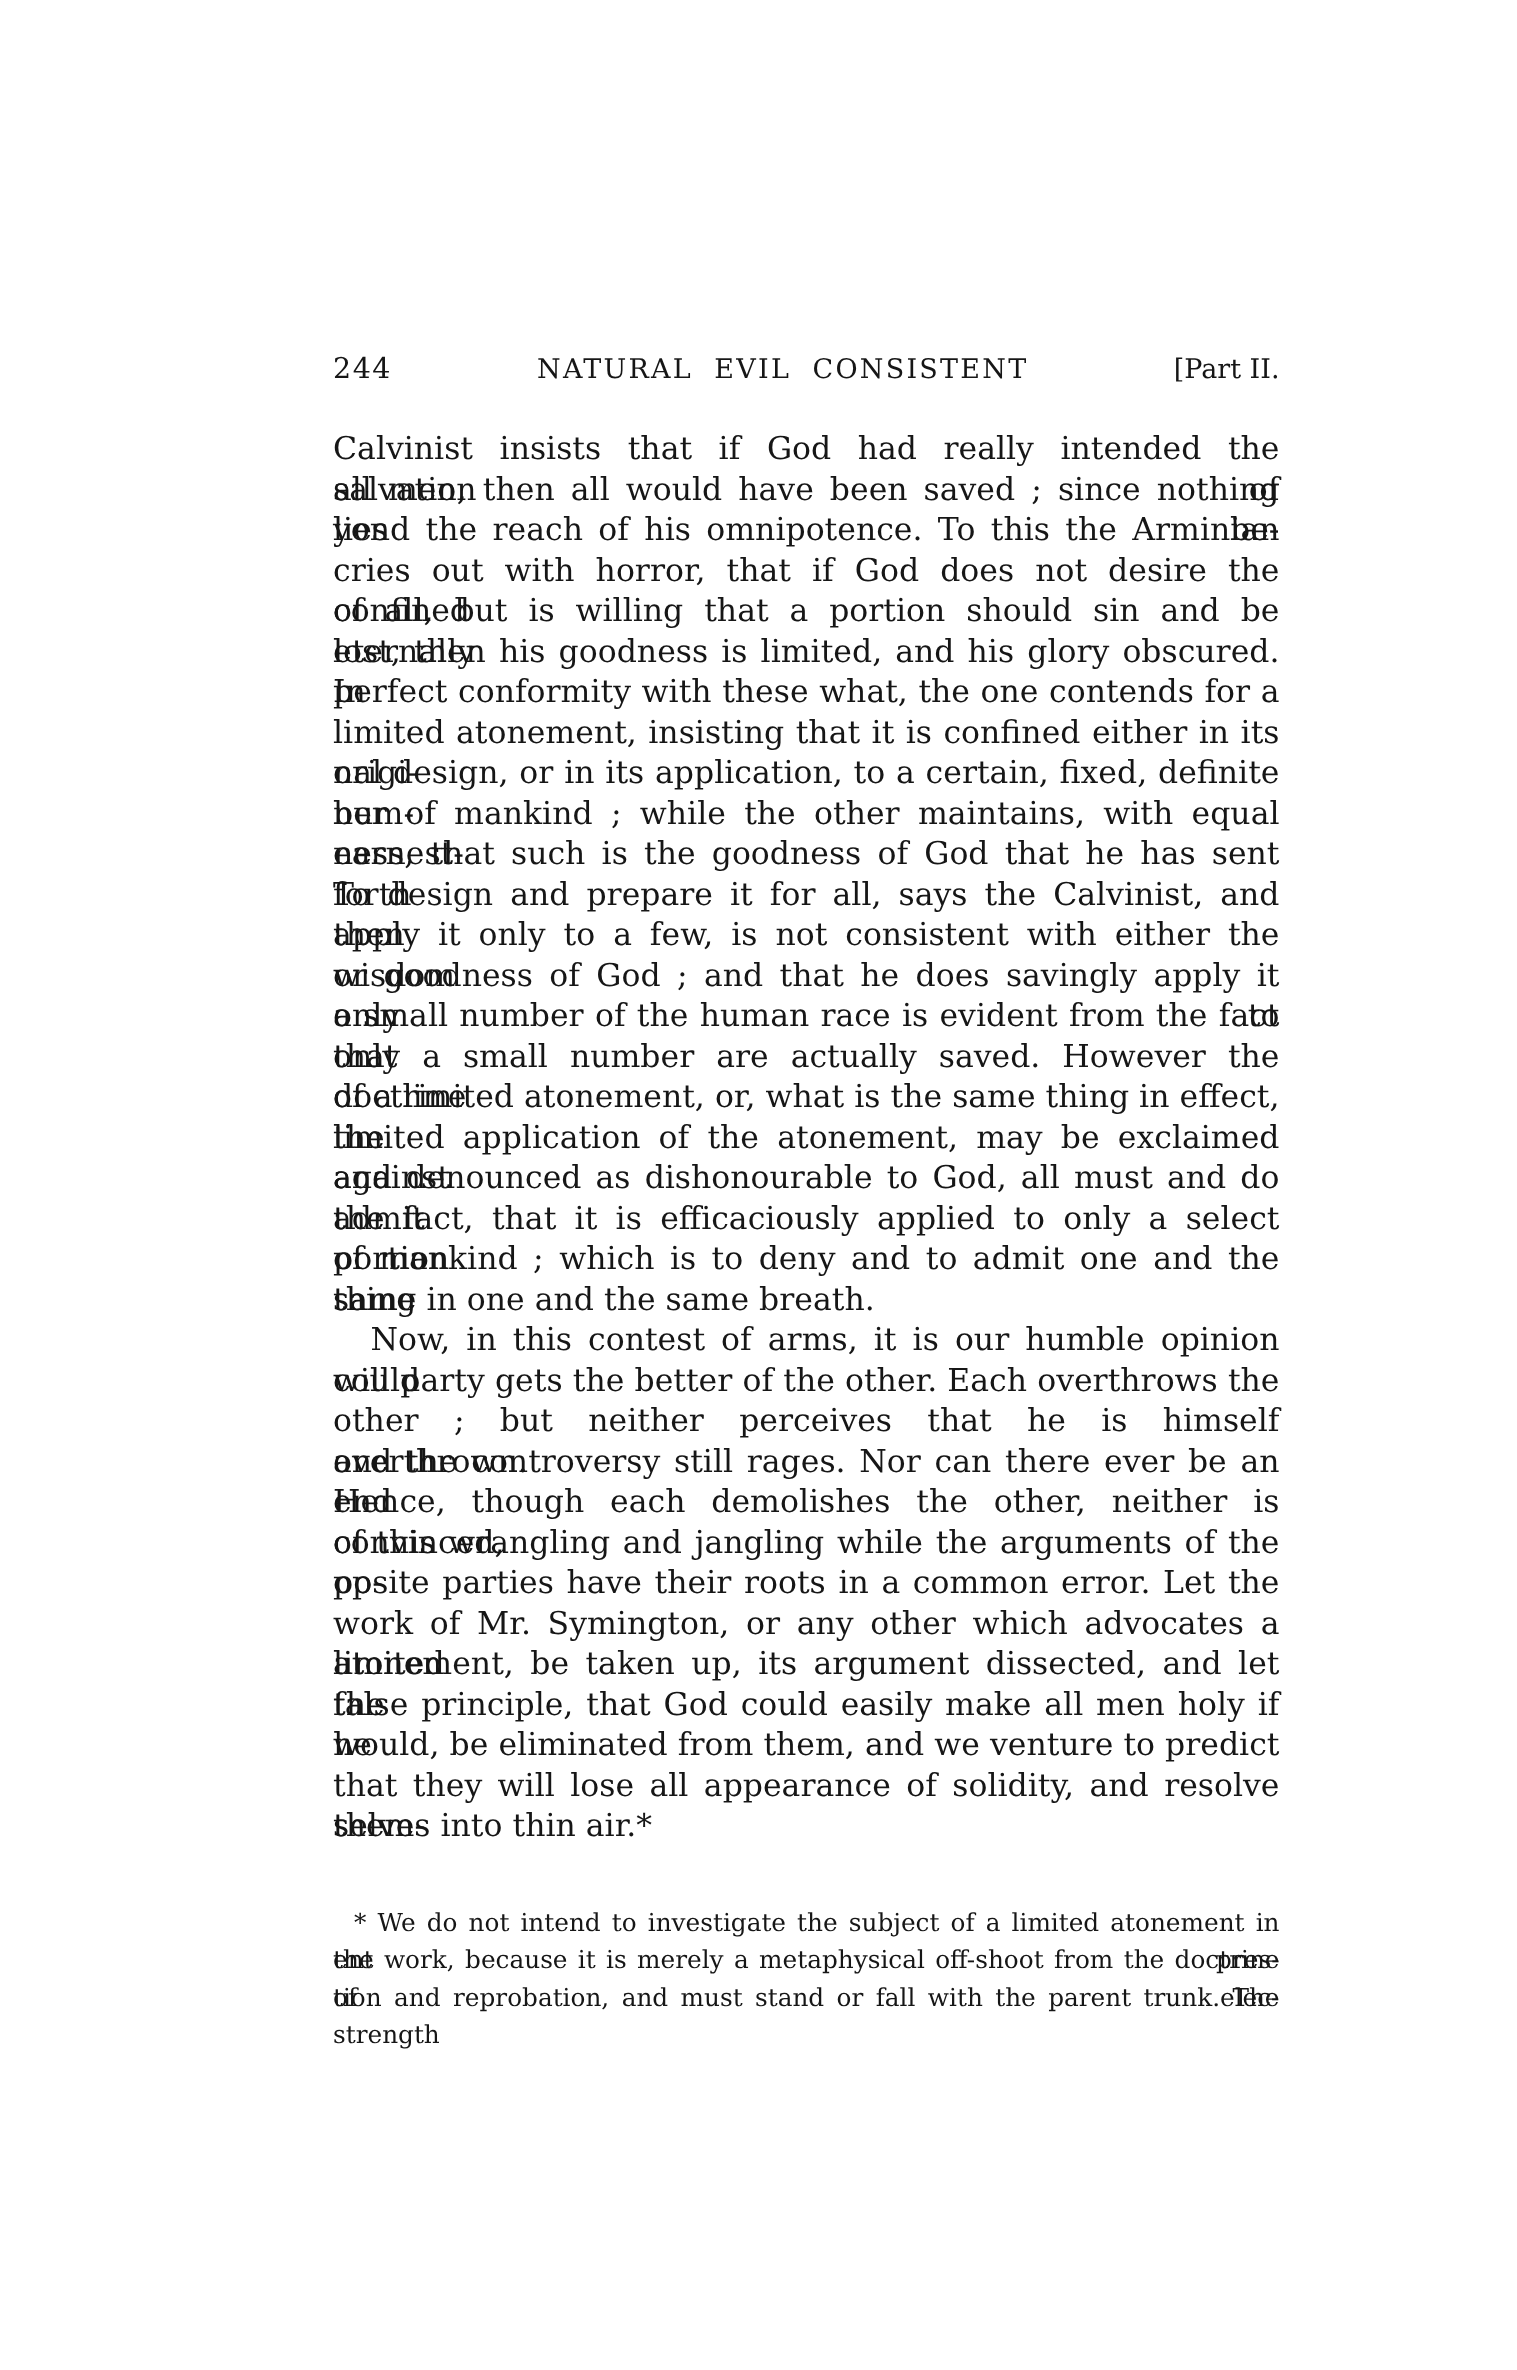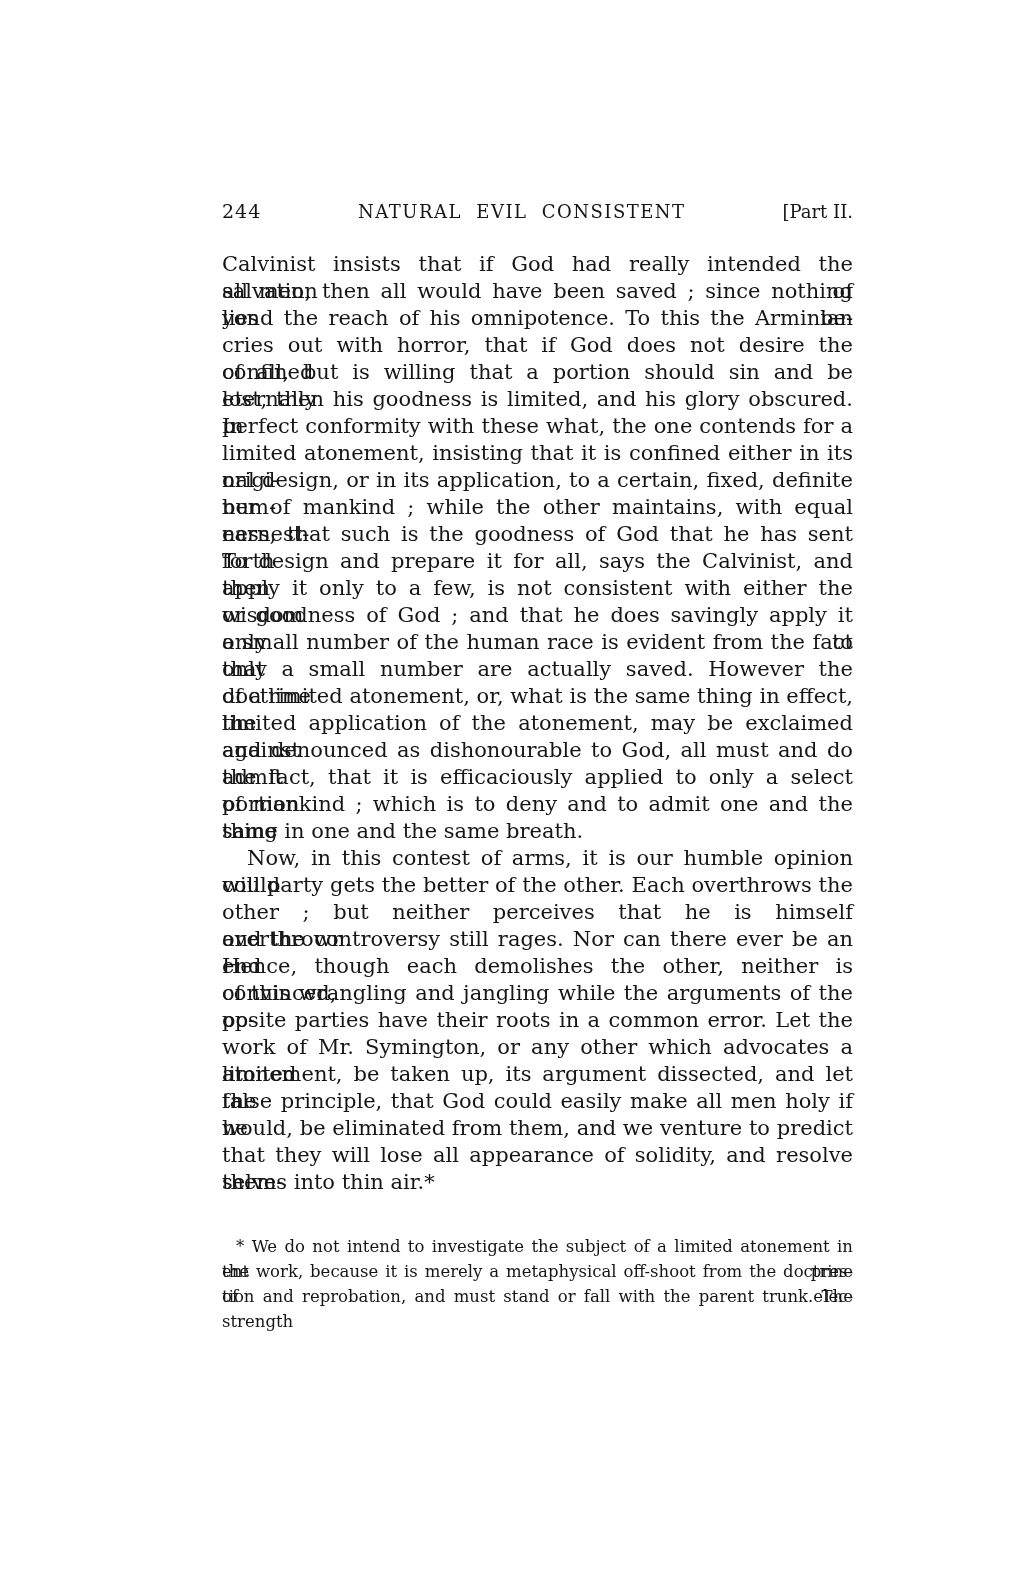--- a/index.html
+++ b/index.html
@@ -21,20 +21,21 @@
     left: 222px;
     top: 200px;
     width: 631px;
   }
   .header {
     display: flex;
     justify-content: space-between;
     align-items: baseline;
     font-size: 19px;
     margin-bottom: 29px;
+    margin-top: 35px;
   }
   .header .pageno {
     font-size: 19px;
     letter-spacing: 1px;
   }
   .header .running-title {
     letter-spacing: 1.5px;
     word-spacing: 7px;
     font-size: 18px;
   }

